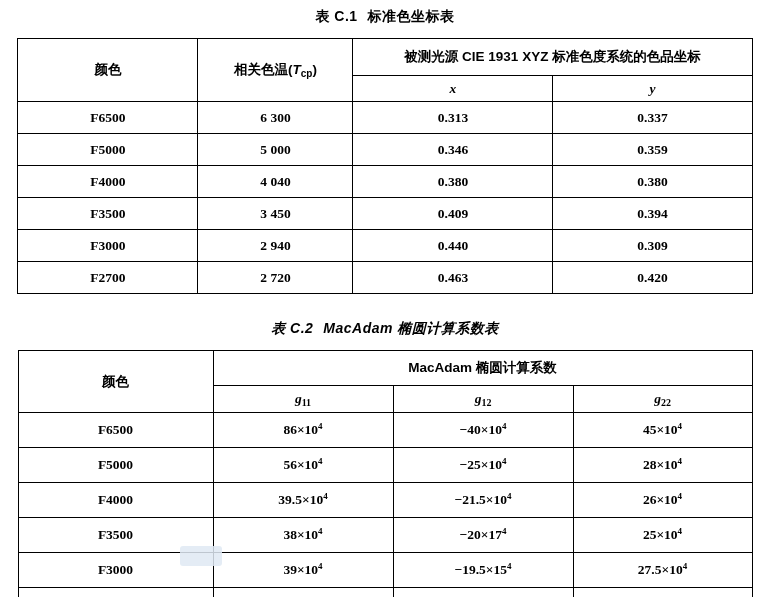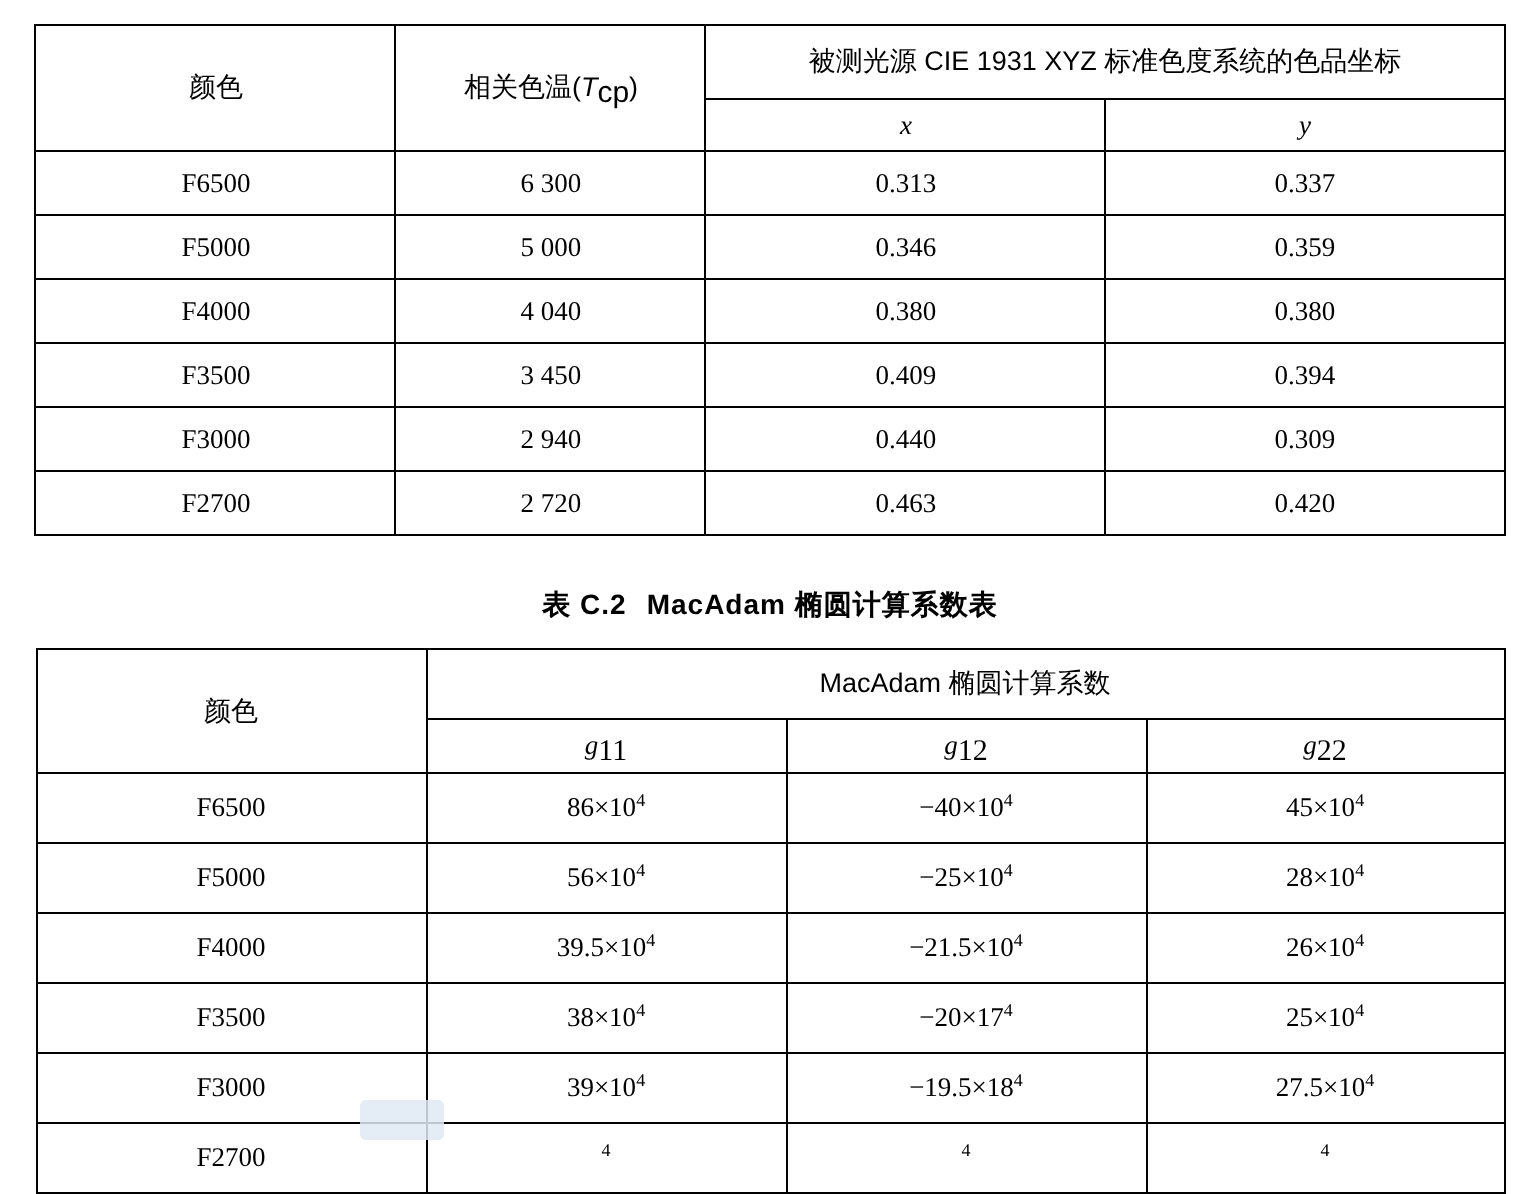--- a/index.html
+++ b/index.html
@@ -22,51 +22,51 @@
     box-sizing: border-box;
   }
   .table-title {
     text-align: center;
     font-family: "Liberation Sans", sans-serif;
     font-weight: bold;
     font-size: 14px;
     letter-spacing: 0.5px;
   }
   .title-1 { margin-top: 8px; }
-  .title-2 { margin-top: 26px; }
+  .title-2 { margin-top: 26px; font-style: italic; }
   .title-label { margin-right: 10px; }
 
   table.doc-table {
     border-collapse: collapse;
     margin: 0 auto;
     table-layout: fixed;
   }
   table.doc-table td,
   table.doc-table th {
     border: 1px solid #000000;
     text-align: center;
     vertical-align: middle;
-    font-weight: normal;
+    font-weight: bold;
     font-size: 13.5px;
     padding: 0;
   }
   
   table.doc-table {
     border: 1px solid #000;
   }
   .cn {
     font-family: "Liberation Sans", sans-serif;
     font-size: 13px;
   }
   .mono-num {
     font-family: "Liberation Serif", serif;
     font-size: 13.5px;
   }
   sub {
-    font-size: 15px;
+    font-size: 10px;
     vertical-align: baseline;
     position: relative;
     top: 3px;
   }
   sup {
     font-size: 9px;
     vertical-align: baseline;
     position: relative;
     top: -5px;
   }
@@ -100,20 +100,23 @@
     text-align: center;
     line-height: 20px;
     font-family: "Liberation Sans", sans-serif;
   }
 </style>
 </head>
 <body>
 
 <div class="page">
 
+  <div class="table-title title-1">
+    <span class="title-label">表 C.1</span><span>标准色坐标表</span>
+  </div>
 
   <table class="doc-table" id="table-c1">
     <colgroup>
       <col style="width:180px">
       <col style="width:155px">
       <col style="width:200px">
       <col style="width:199px">
     </colgroup>
     <tbody>
       <tr class="r-head1">
@@ -215,21 +218,21 @@
       </tr>
       <tr class="r-body">
         <td class="mono-num">F3500</td>
         <td class="mono-num"><span>38×10</span><sup>4</sup></td>
         <td class="mono-num"><span>−20×17</span><sup>4</sup></td>
         <td class="mono-num"><span>25×10</span><sup>4</sup></td>
       </tr>
       <tr class="r-body">
         <td class="mono-num">F3000</td>
         <td class="mono-num"><span>39×10</span><sup>4</sup></td>
-        <td class="mono-num"><span>−19.5×18</span><sup>4</sup></td>
+        <td class="mono-num"><span>−19.5×15</span><sup>4</sup></td>
         <td class="mono-num"><span>27.5×10</span><sup>4</sup></td>
       </tr>
       <tr class="r-body">
         <td class="mono-num">F2700</td>
         <td class="mono-num"><sup>4</sup></td>
         <td class="mono-num"><sup>4</sup></td>
         <td class="mono-num"><sup>4</sup></td>
       </tr>
     </tbody>
   </table>

